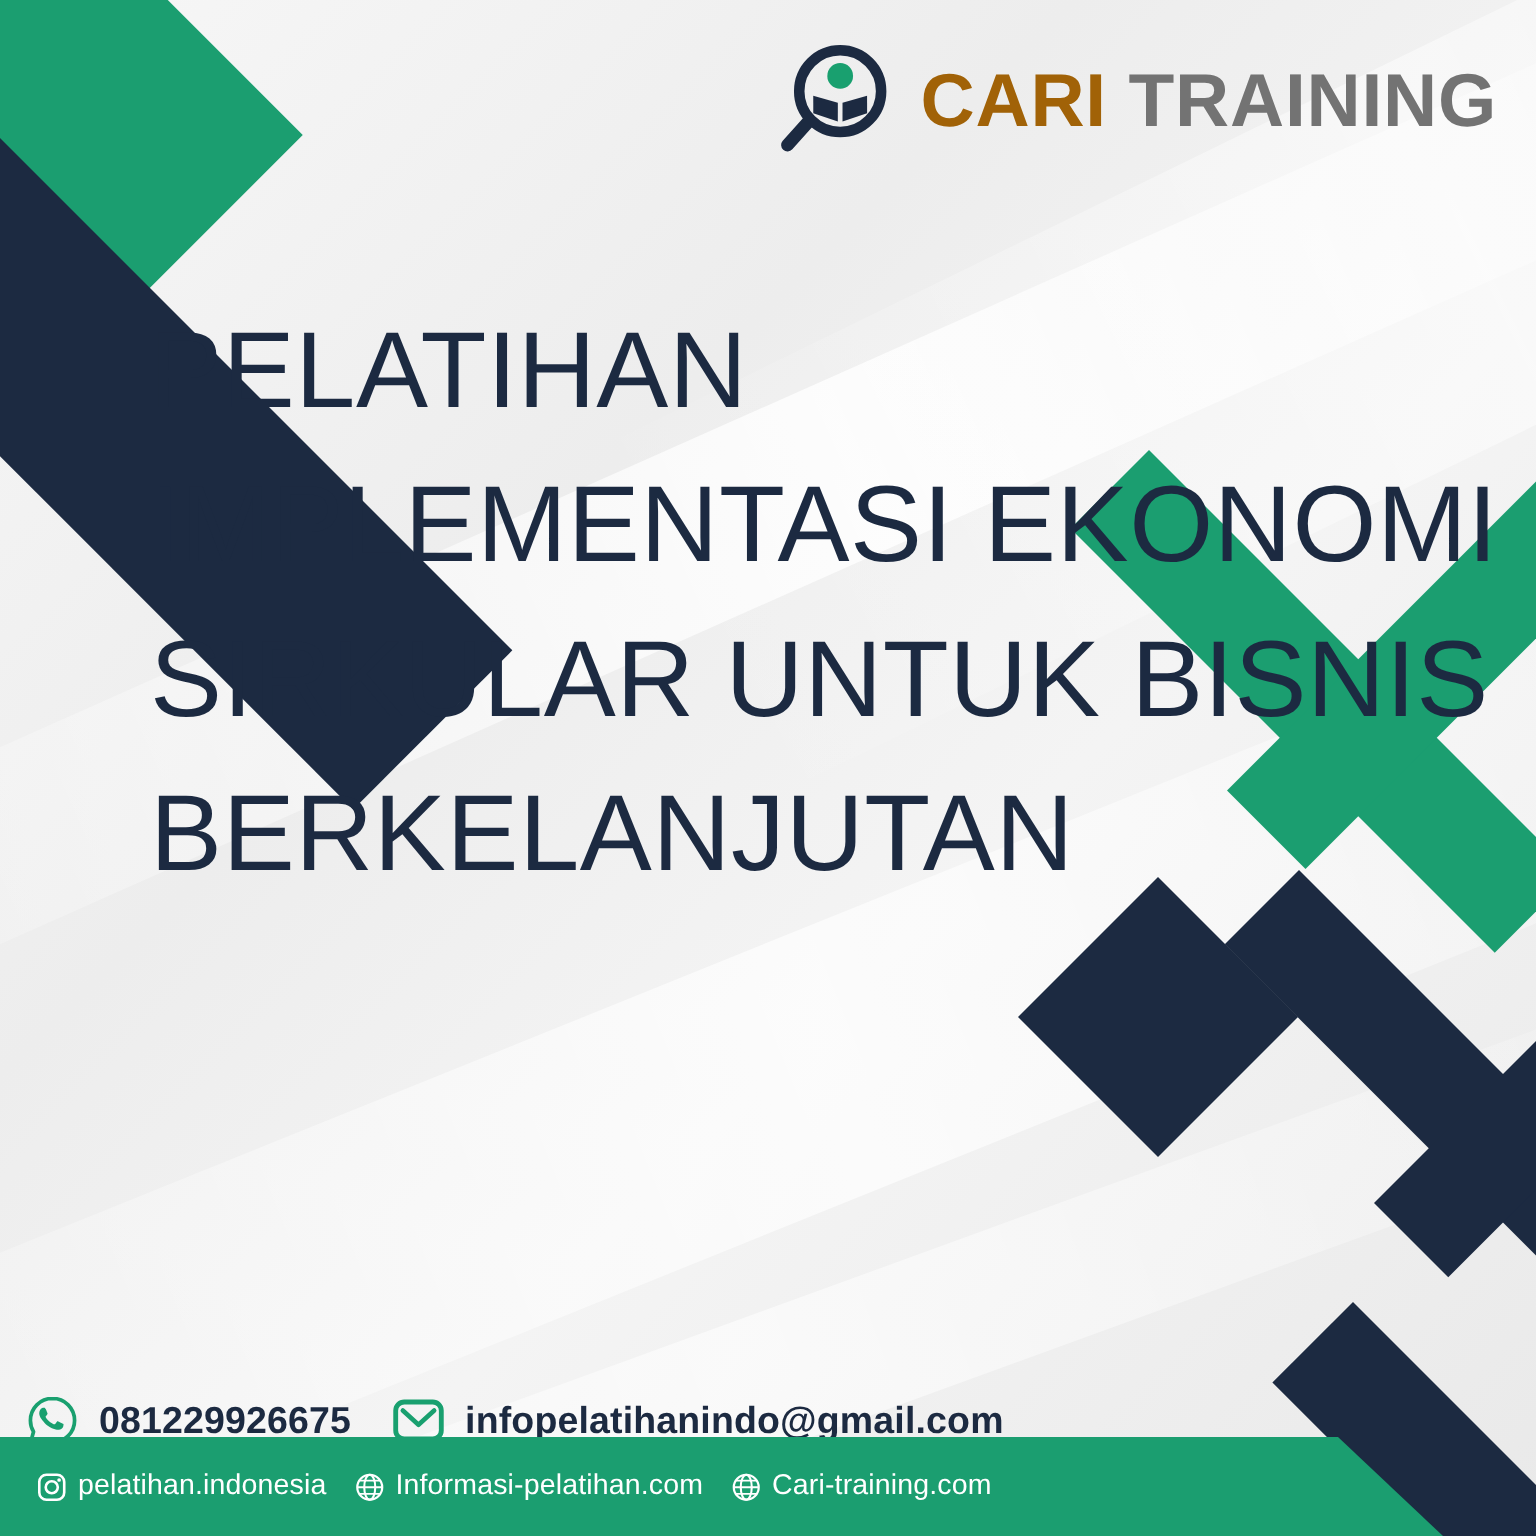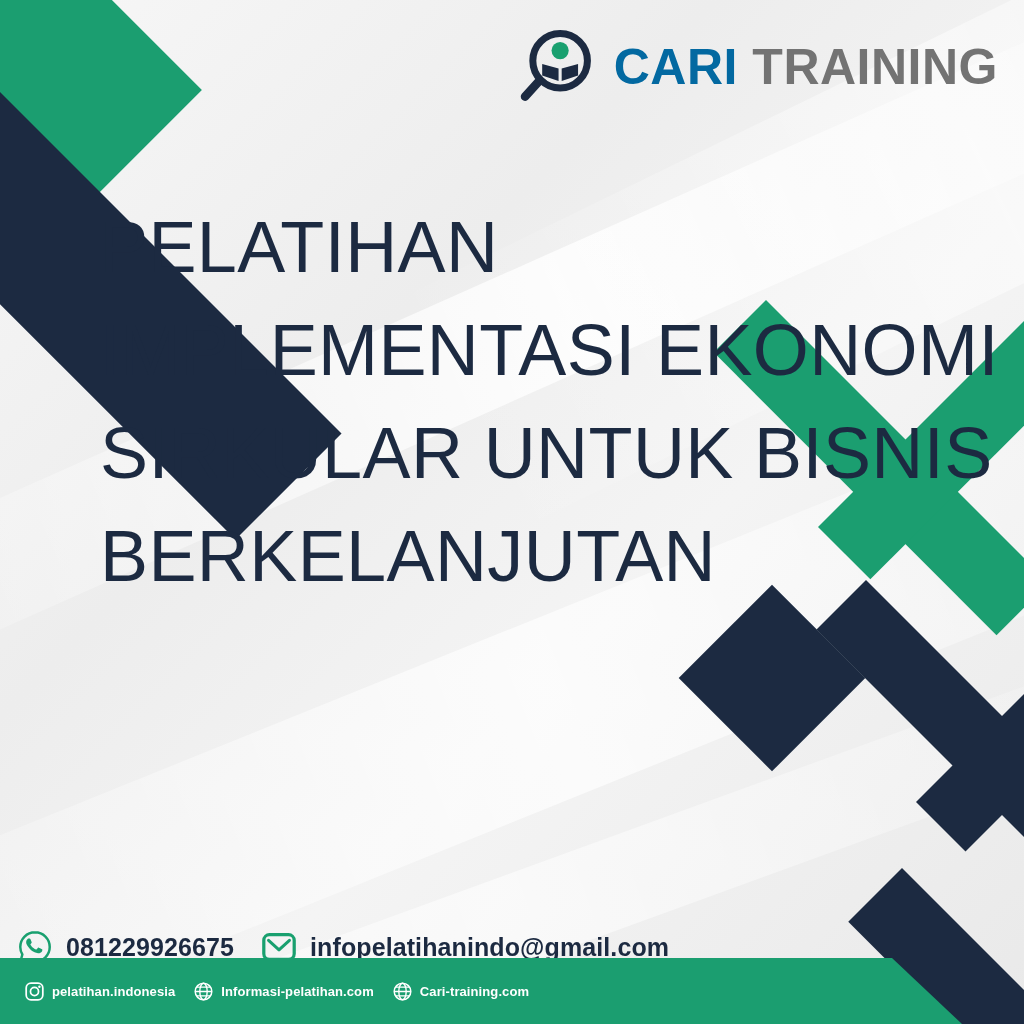--- a/index.html
+++ b/index.html
@@ -131,21 +131,21 @@
     gap: 18px;
   }
   .logo-mark { width: 78px; height: 78px; display: block; }
   .logo-text {
     font-size: 50px;
     font-weight: bold;
     letter-spacing: 0.5px;
     white-space: nowrap;
     line-height: 1;
   }
-  .logo-cari { color: #0369a1; }
+  .logo-cari { color: #a16207; }
   .logo-training { color: #737373; }
 
   
   .title-block {
     position: absolute;
     left: 100px;
     top: 196px;
     width: 820px;
   }
   .title-line {
@@ -200,22 +200,22 @@
     gap: 9px;
     white-space: nowrap;
   }
   .footer-item {
     display: flex;
     align-items: center;
     gap: 7px;
   }
   .footer-item + .footer-item { margin-left: 9px; }
   .footer-text {
-    font-size: 13px;
-    font-weight: bold;
+    font-size: 19px;
+    font-weight: normal;
     color: #ffffff;
     letter-spacing: 0.1px;
   }
   .f-icon { width: 21px; height: 21px; display: block; }
 </style>
 </head>
 <body>
 
 <div id="poster">
 

